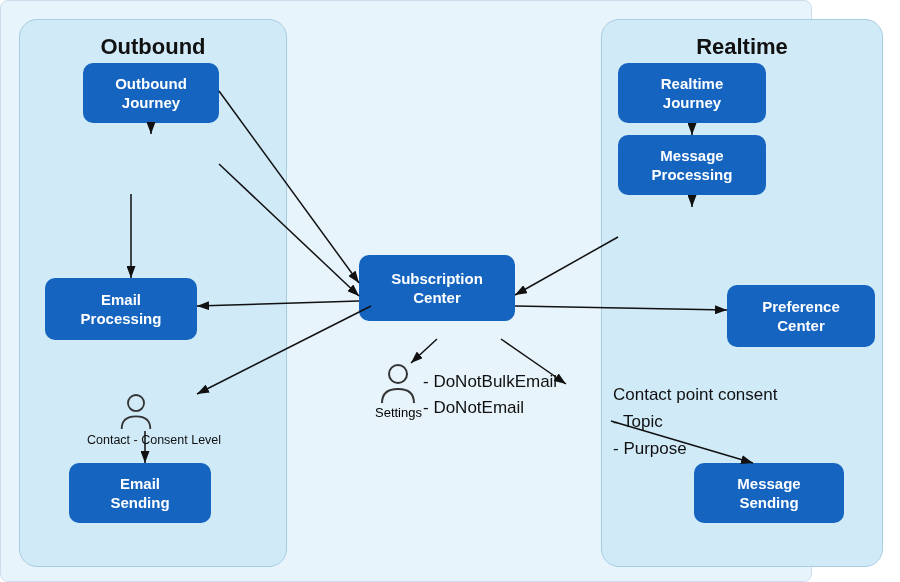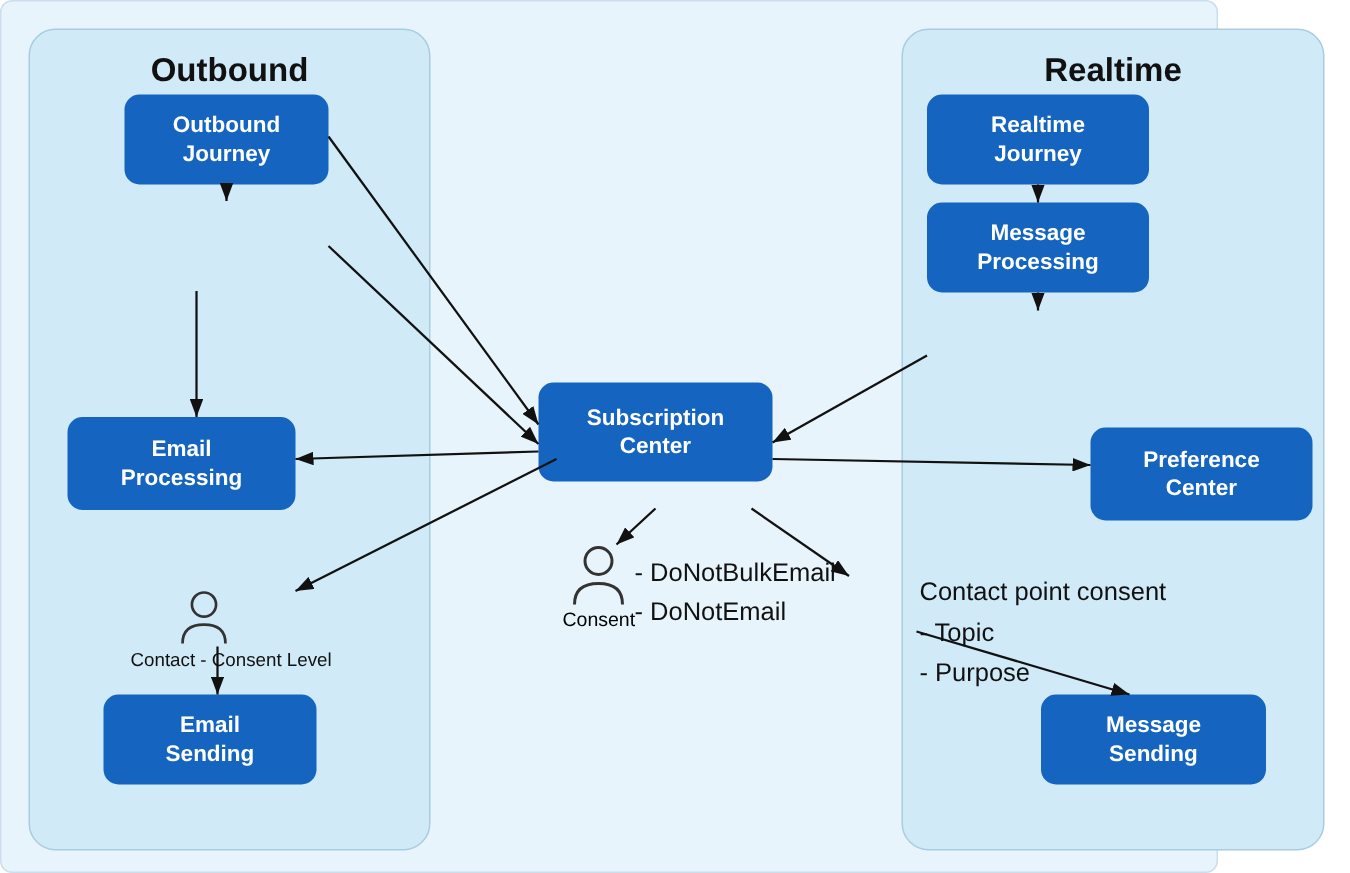--- a/index.html
+++ b/index.html
@@ -115,21 +115,21 @@
 
   <div class="blue-box" style="left:726px;top:284px;width:148px;height:62px;">Preference<br>Center</div>
 
   <div class="blue-box" style="left:693px;top:462px;width:150px;height:60px;">Message<br>Sending</div>
 
   <div class="contact-icon" style="left:374px;top:362px;">
     <svg class="person-svg" width="38" height="42" viewBox="0 0 38 42">
       <circle cx="19" cy="11" r="9" fill="none" stroke="#333" stroke-width="2"></circle>
       <path d="M3 40 Q3 26 19 26 Q35 26 35 40" fill="none" stroke="#333" stroke-width="2"></path>
     </svg>
-    <span style="font-size:13px;font-weight:500;">Consent</span>
+    <span style="font-size:13px;font-weight:500;">Settings</span>
   </div>
 
   <div class="label-text" style="left:422px;top:368px;">
     - DoNotBulkEmail<br>- DoNotEmail
   </div>
 
   <div class="contact-icon" style="left:118px;top:392px;">
     <svg class="person-svg" width="34" height="38" viewBox="0 0 38 42">
       <circle cx="19" cy="11" r="9" fill="none" stroke="#333" stroke-width="2"></circle>
       <path d="M3 40 Q3 26 19 26 Q35 26 35 40" fill="none" stroke="#333" stroke-width="2"></path>

